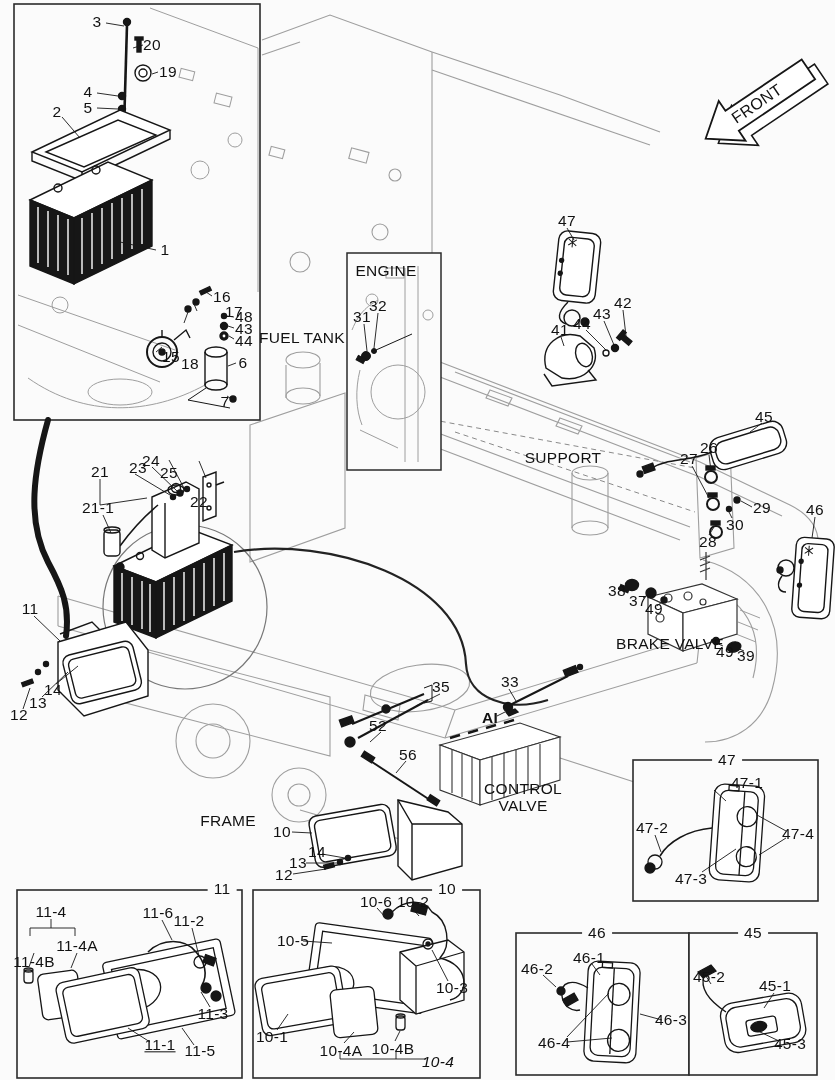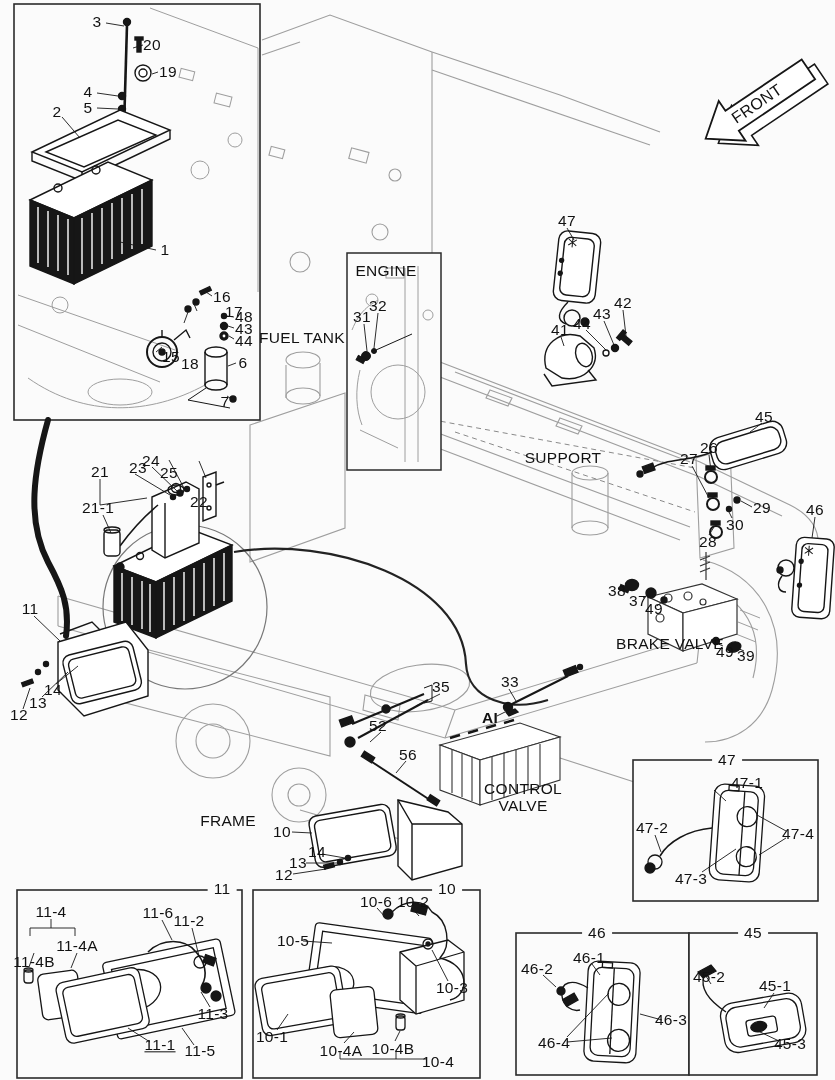--- a/index.html
+++ b/index.html
@@ -582,21 +582,21 @@
       <div class="lbl" style="left: 213px; top: 1014px;">11-3</div>
       <div class="lbl" style="left: 160px; top: 1045px; text-decoration: underline;">11-1</div>
       <div class="lbl" style="left: 200px; top: 1051px;">11-5</div>
       <div class="lbl" style="left: 376px; top: 902px;">10-6</div>
       <div class="lbl" style="left: 413px; top: 902px;">10-2</div>
       <div class="lbl" style="left: 293px; top: 941px;">10-5</div>
       <div class="lbl" style="left: 452px; top: 988px;">10-3</div>
       <div class="lbl" style="left: 272px; top: 1037px;">10-1</div>
       <div class="lbl" style="left: 341px; top: 1051px;">10-4A</div>
       <div class="lbl" style="left: 393px; top: 1049px;">10-4B</div>
-      <div class="lbl" style="left: 438px; top: 1062px;">10-4</div>
+      <div class="lbl" style="left: 438px; top: 1062px; font-style: italic;">10-4</div>
       <div class="lbl" style="left: 747px; top: 783px;">47-1</div>
       <div class="lbl" style="left: 652px; top: 828px;">47-2</div>
       <div class="lbl" style="left: 798px; top: 834px;">47-4</div>
       <div class="lbl" style="left: 691px; top: 879px;">47-3</div>
       <div class="lbl" style="left: 589px; top: 958px;">46-1</div>
       <div class="lbl" style="left: 537px; top: 969px;">46-2</div>
       <div class="lbl" style="left: 671px; top: 1020px;">46-3</div>
       <div class="lbl" style="left: 554px; top: 1043px;">46-4</div>
       <div class="lbl" style="left: 709px; top: 977px;">45-2</div>
       <div class="lbl" style="left: 775px; top: 986px;">45-1</div>

